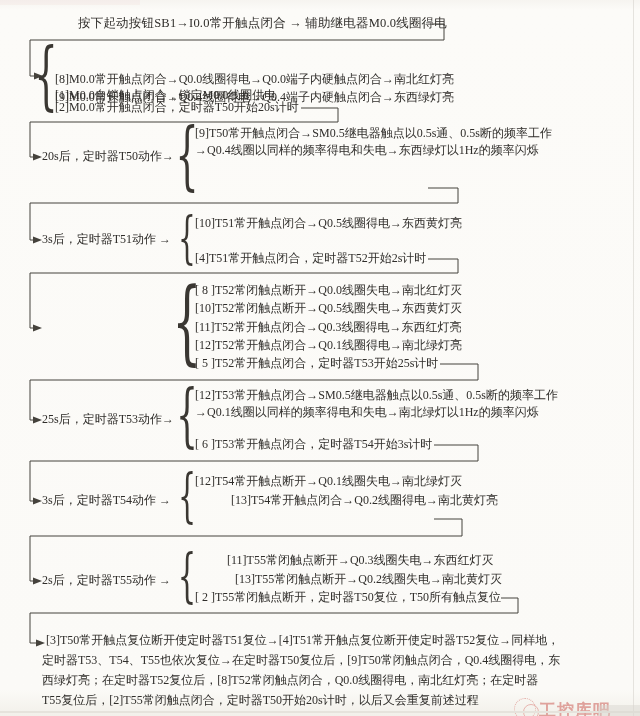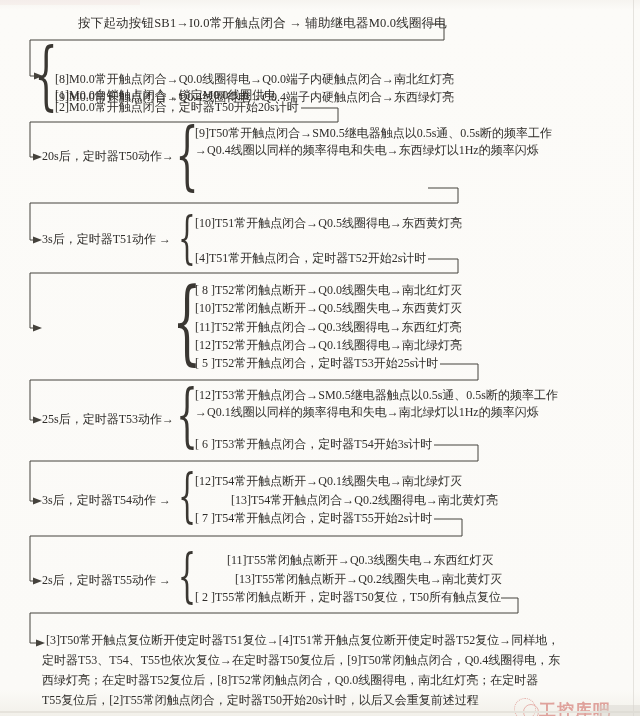--- a/index.html
+++ b/index.html
@@ -88,21 +88,20 @@
   <div class="t" style="left:195px;top:356px;">[ 5 ]T52常开触点闭合，定时器T53开始25s计时</div>
 
   <div class="t" style="left:42px;top:412px;">25s后，定时器T53动作→</div>
   <div class="t" style="left:195px;top:388px;">[12]T53常开触点闭合→SM0.5继电器触点以0.5s通、0.5s断的频率工作</div>
   <div class="t" style="left:195px;top:405px;">→Q0.1线圈以同样的频率得电和失电→南北绿灯以1Hz的频率闪烁</div>
   <div class="t" style="left:195px;top:437px;">[ 6 ]T53常开触点闭合，定时器T54开始3s计时</div>
 
   <div class="t" style="left:42px;top:493px;">3s后，定时器T54动作 →</div>
   <div class="t" style="left:195px;top:474px;">[12]T54常开触点断开→Q0.1线圈失电→南北绿灯灭</div>
   <div class="t" style="left:211px;top:493px;padding-left:20px;">[13]T54常开触点闭合→Q0.2线圈得电→南北黄灯亮</div>
-  <div class="t" style="left:195px;top:511px;">[ 7 ]T54常开触点闭合，定时器T55开始2s计时</div>
 
   <div class="t" style="left:42px;top:573px;">2s后，定时器T55动作 →</div>
   <div class="t" style="left:195px;top:553px;padding-left:32px;">[11]T55常闭触点断开→Q0.3线圈失电→东西红灯灭</div>
   <div class="t" style="left:195px;top:572px;padding-left:40px;">[13]T55常闭触点断开→Q0.2线圈失电→南北黄灯灭</div>
   <div class="t" style="left:195px;top:590px;">[ 2 ]T55常闭触点断开，定时器T50复位，T50所有触点复位</div>
 
   <div class="footer-line" style="left:46px;top:633px;">[3]T50常开触点复位断开使定时器T51复位→[4]T51常开触点复位断开使定时器T52复位→同样地，</div>
   <div class="footer-line" style="left:42px;top:653px;">定时器T53、T54、T55也依次复位→在定时器T50复位后，[9]T50常闭触点闭合，Q0.4线圈得电，东</div>
   <div class="footer-line" style="left:42px;top:673px;">西绿灯亮；在定时器T52复位后，[8]T52常闭触点闭合，Q0.0线圈得电，南北红灯亮；在定时器</div>
   <div class="footer-line" style="left:42px;top:693px;">T55复位后，[2]T55常闭触点闭合，定时器T50开始20s计时，以后又会重复前述过程</div>

